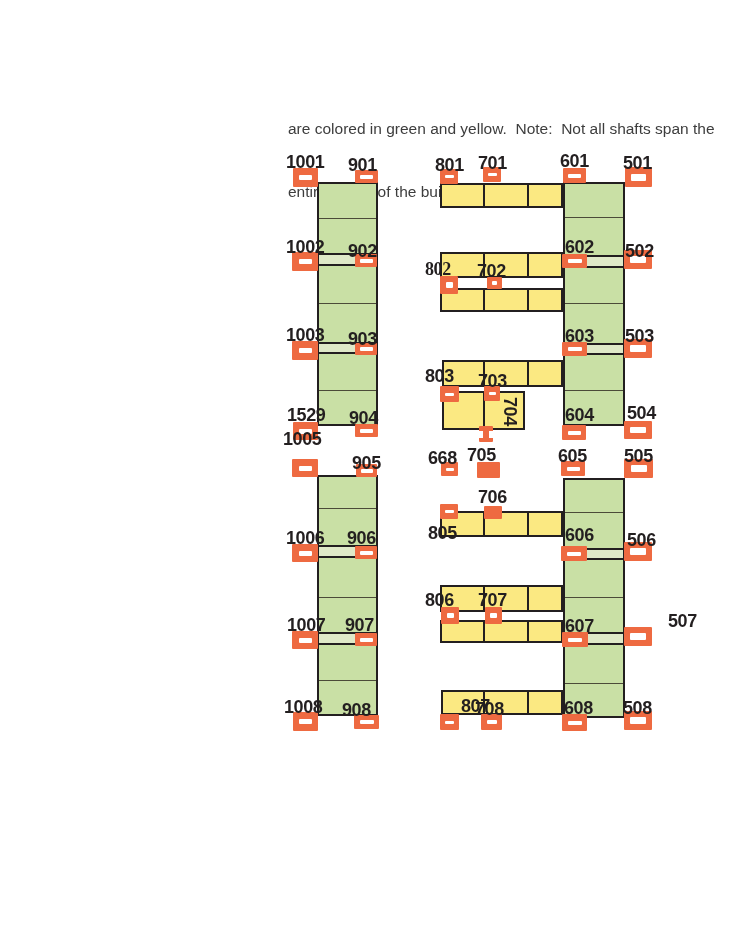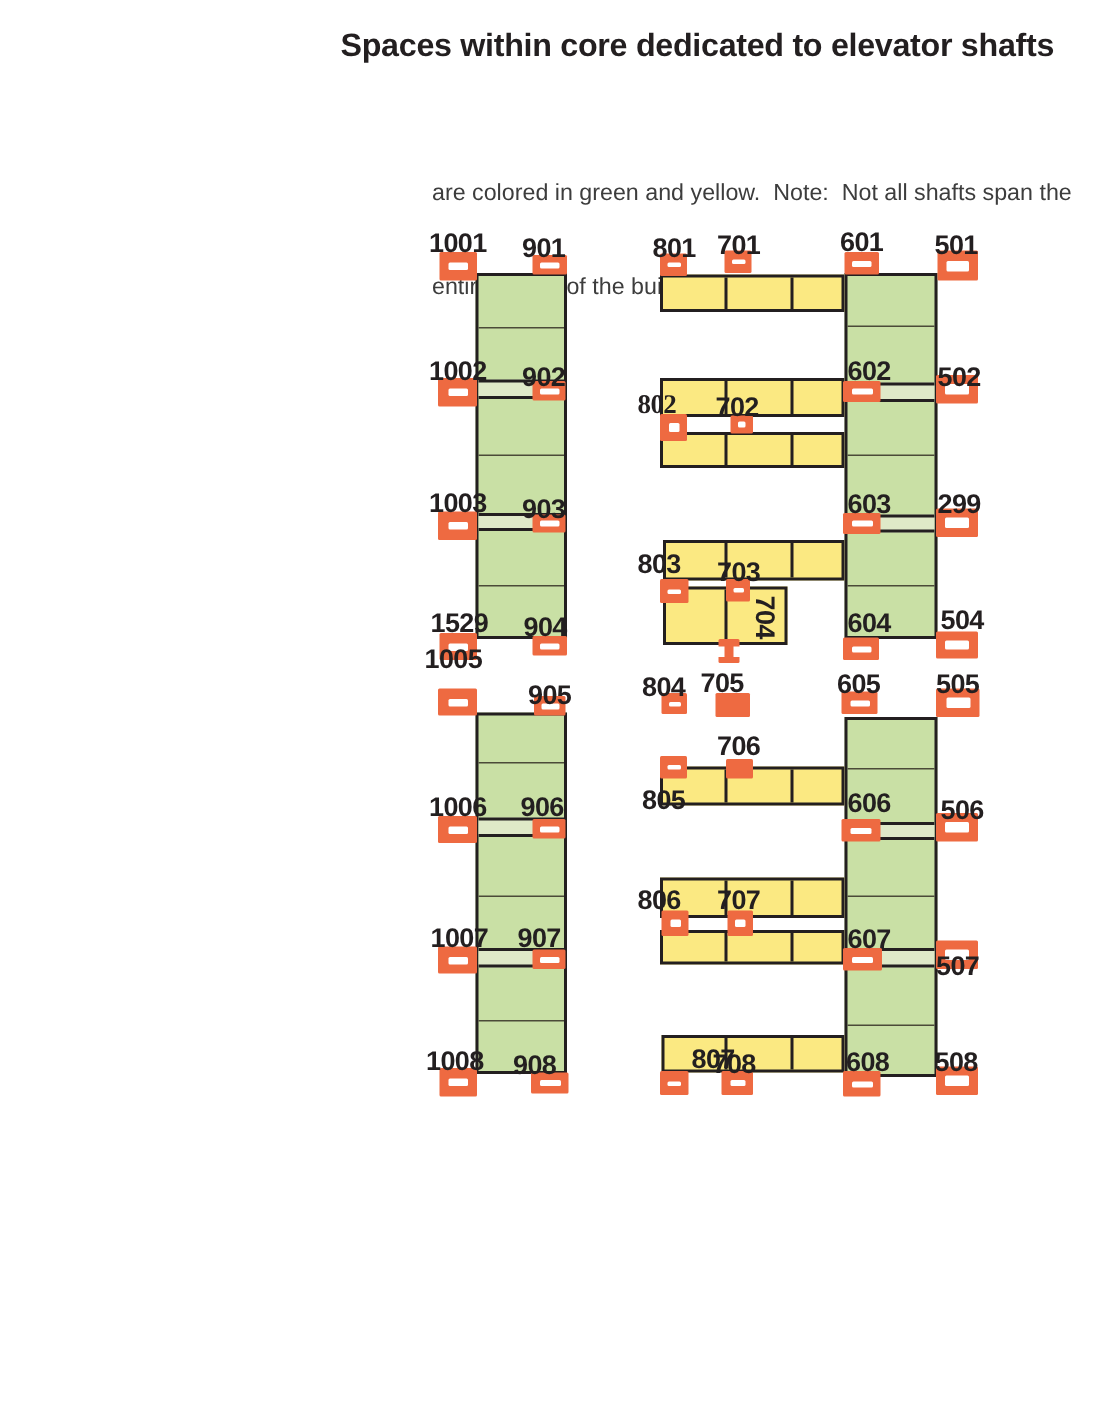--- a/index.html
+++ b/index.html
@@ -27,21 +27,20 @@
   .notch { position:absolute; }
   .shaft-label {
     position:absolute; font:700 18px/1 "Liberation Sans", sans-serif;
     color:#231f20; letter-spacing:-0.4px; white-space:nowrap; z-index:4;
   }
 </style>
 </head>
 <body>
 
 <div id="canvas" style="background: rgb(255, 255, 255);">
-  <div class="page-title">Spaces within core dedicated to elevator shafts</div>
   <div class="page-subtitle">
     <div>are colored in green and yellow.  Note:  Not all shafts span the</div>
     <div>entire height of the building.</div>
   </div>
 
 <div class="strip" style="left: 317px; top: 182px; width: 61px; height: 244px; background: rgb(201, 224, 165); border-color: rgb(35, 31, 32);">
       <div class="hdiv" style="top: 34px; background: rgb(75, 75, 56);"></div>
       <div class="hdiv" style="top: 119px; background: rgb(75, 75, 56);"></div>
       <div class="hdiv" style="top: 206px; background: rgb(75, 75, 56);"></div>
       <div class="band" style="top: 69px; height: 13px; background: rgb(223, 233, 200); border-color: rgb(35, 31, 32);"></div>
@@ -257,37 +256,37 @@
     <div class="shaft-label" style="left: 345px; top: 616px;">907</div>
     <div class="shaft-label" style="left: 284px; top: 698px;">1008</div>
     <div class="shaft-label" style="left: 342px; top: 701px;">908</div>
     <div class="shaft-label" style="left: 435px; top: 156px;">801</div>
     <div class="shaft-label" style="left: 478px; top: 154px;">701</div>
     <div class="shaft-label" style="left: 425px; top: 260px; font-family: Liberation Serif, serif;">802</div>
     <div class="shaft-label" style="left: 477px; top: 262px;">702</div>
     <div class="shaft-label" style="left: 425px; top: 367px;">803</div>
     <div class="shaft-label" style="left: 478px; top: 372px;">703</div>
     <div class="shaft-label" style="left: 519px; top: 397px; transform: rotate(90deg); transform-origin: 0px 0px;">704</div>
-    <div class="shaft-label" style="left: 428px; top: 449px;">804</div>
+    <div class="shaft-label" style="left: 428px; top: 449px;">668</div>
     <div class="shaft-label" style="left: 467px; top: 446px;">705</div>
     <div class="shaft-label" style="left: 428px; top: 488px; margin-top: 36px;">805</div>
     <div class="shaft-label" style="left: 478px; top: 488px;">706</div>
     <div class="shaft-label" style="left: 425px; top: 591px;">806</div>
     <div class="shaft-label" style="left: 478px; top: 591px;">707</div>
     <div class="shaft-label" style="left: 425px; top: 697px; margin-left: 36px;">807</div>
     <div class="shaft-label" style="left: 475px; top: 700px;">708</div>
     <div class="shaft-label" style="left: 560px; top: 152px;">601</div>
     <div class="shaft-label" style="left: 623px; top: 154px;">501</div>
     <div class="shaft-label" style="left: 565px; top: 238px;">602</div>
     <div class="shaft-label" style="left: 625px; top: 242px;">502</div>
     <div class="shaft-label" style="left: 565px; top: 327px;">603</div>
-    <div class="shaft-label" style="left: 625px; top: 327px;">299</div>
+    <div class="shaft-label" style="left: 625px; top: 327px;">503</div>
     <div class="shaft-label" style="left: 565px; top: 406px;">604</div>
     <div class="shaft-label" style="left: 627px; top: 404px;">504</div>
     <div class="shaft-label" style="left: 558px; top: 447px;">605</div>
     <div class="shaft-label" style="left: 624px; top: 447px;">505</div>
     <div class="shaft-label" style="left: 565px; top: 526px;">606</div>
     <div class="shaft-label" style="left: 627px; top: 531px;">506</div>
     <div class="shaft-label" style="left: 565px; top: 617px;">607</div>
-    <div class="shaft-label" style="left: 624px; top: 635px;">507</div>
+    <div class="shaft-label" style="left: 624px; top: 612px; padding-left: 44px;">507</div>
     <div class="shaft-label" style="left: 564px; top: 699px;">608</div>
     <div class="shaft-label" style="left: 623px; top: 699px;">508</div>
   </div>
 
 </body></html>

